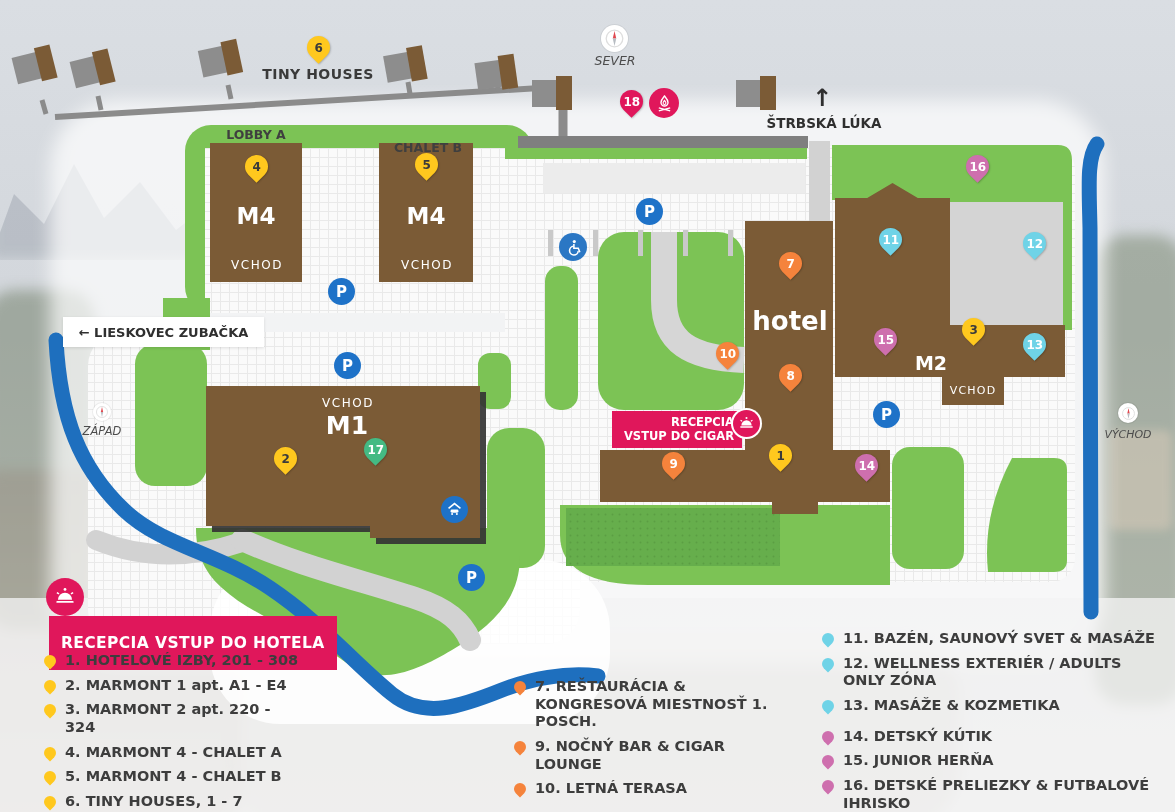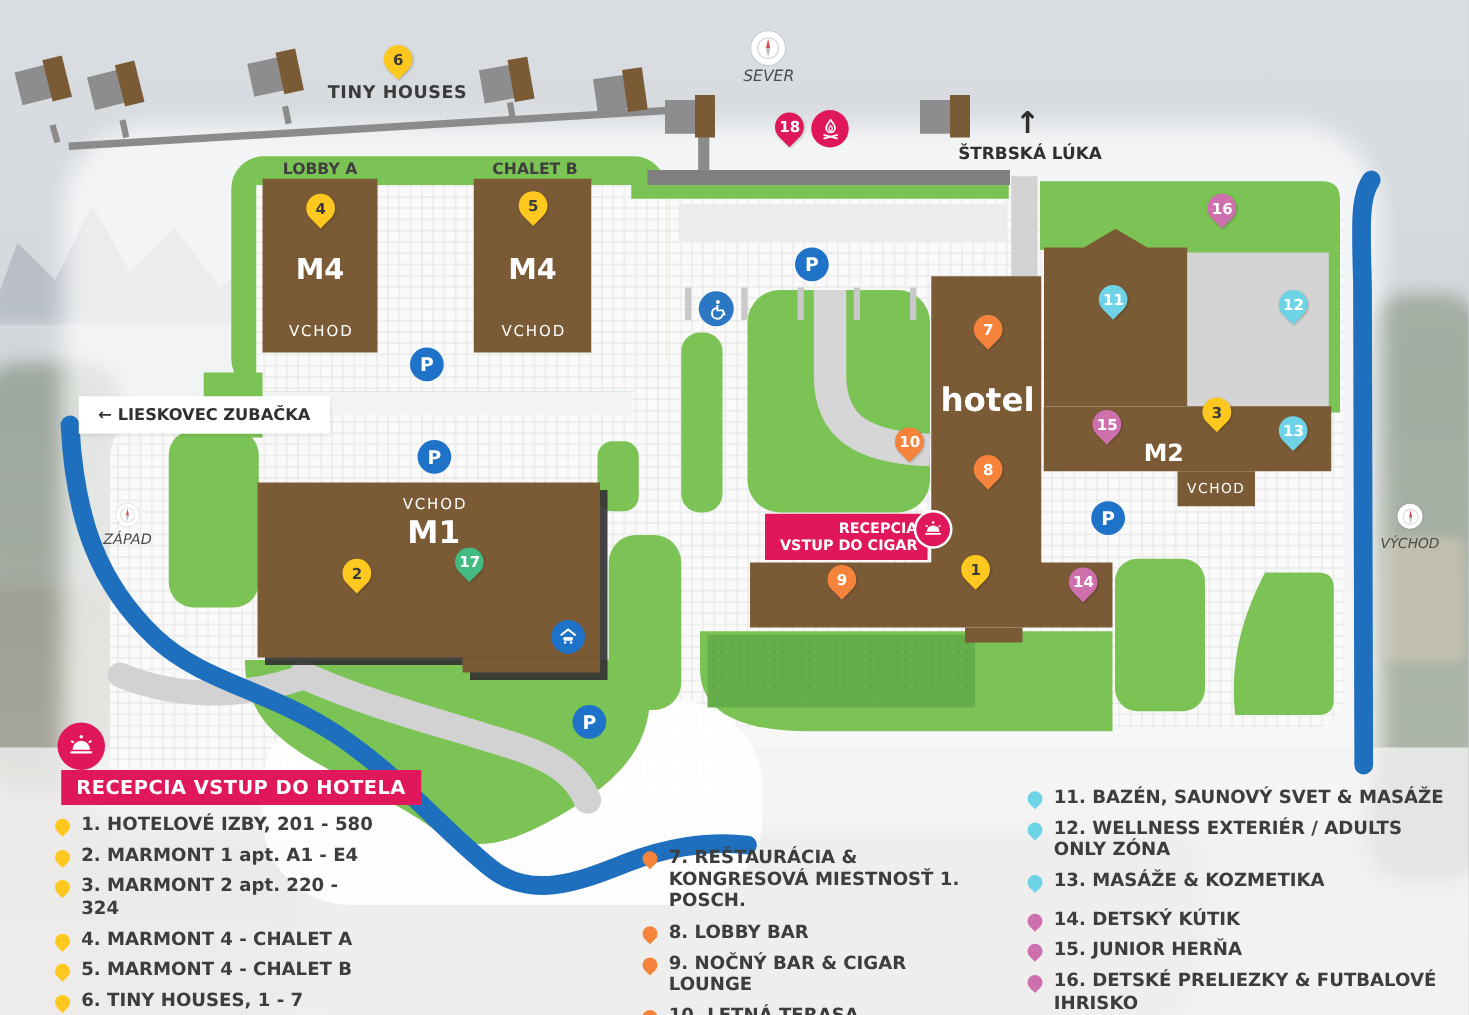--- a/index.html
+++ b/index.html
@@ -40,21 +40,21 @@
   .lbl{position:absolute;color:#3a3a3a;white-space:nowrap;}
   .ctr{transform:translateX(-50%);text-align:right;}
   .it{font-style:italic;color:#4c4c4c;}
   .white{color:#fff;}
   .band{position:absolute;background:#fff;display:flex;align-items:center;justify-content:center;
         font-size:13px;font-weight:600;color:#2f2f2f;box-shadow:0 1px 3px rgba(0,0,0,.12);margin-left:48px;}
   .recbox{position:absolute;background:#E0175B;color:#fff;font-weight:700;font-size:11.5px;
           text-align:right;padding:4px 8px;line-height:1.25;}
   
   .badge{position:absolute;background:#E0175B;color:#fff;font-weight:700;font-size:15.5px;
-         padding:5px 12px;letter-spacing:.4px;}
+         padding:18px 12px;letter-spacing:.4px;}
   .lcol{position:absolute;}
   .litem{display:flex;align-items:flex-start;margin-bottom:7px;font-size:14.5px;font-weight:600;color:#3d3d3d;}
   .litem.gap{margin-top:13px;}
   .lpin{flex:none;width:12px;height:12px;border-radius:50% 50% 50% 0;transform:rotate(-45deg);
         margin:3px 9px 0 0;}
   .ltext{line-height:1.22;}
 </style>
 </head>
 <body>
 
@@ -162,21 +162,21 @@
   <div class="bld shadow" style="left:206px;top:386px;width:274px;height:140px"></div>
   <div class="bld shadow" style="left:370px;top:526px;width:110px;height:12px"></div>
   <div class="bld" style="left:745px;top:221px;width:88px;height:232px"></div>
   <div class="bld gable" style="left:835px;top:183px;width:115px;height:142px"></div>
   <div class="bld" style="left:835px;top:325px;width:230px;height:52px"></div>
   <div class="bld" style="left:942px;top:377px;width:62px;height:28px"></div>
   <div class="bld" style="left:600px;top:450px;width:290px;height:52px"></div>
   <div class="bld" style="left:772px;top:502px;width:46px;height:12px"></div>
 
   <div class="lbl ctr" style="left:256px;top:127px;font-size:12.5px;font-weight:700;color:#3f3f3f">LOBBY A</div>
-  <div class="lbl ctr" style="left:428px;top:127px;font-size:12.5px;font-weight:700;color:#3f3f3f">CHALET B</div>
+  <div class="lbl ctr" style="left:428px;top:140px;font-size:12.5px;font-weight:700;color:#3f3f3f">CHALET B</div>
   <div class="lbl ctr white" style="left:256px;top:203px;font-size:23px;font-weight:800">M4</div>
   <div class="lbl ctr white" style="left:257px;top:258px;font-size:12px;letter-spacing:1.5px">VCHOD</div>
   <div class="lbl ctr white" style="left:426px;top:203px;font-size:23px;font-weight:800">M4</div>
   <div class="lbl ctr white" style="left:427px;top:258px;font-size:12px;letter-spacing:1.5px">VCHOD</div>
   <div class="lbl ctr white" style="left:348px;top:396px;font-size:12px;letter-spacing:1.5px">VCHOD</div>
   <div class="lbl ctr white" style="left:347px;top:411px;font-size:25px;font-weight:800">M1</div>
   <div class="lbl ctr white" style="left:790px;top:306px;font-size:26px;font-weight:800">hotel</div>
   <div class="lbl ctr white" style="left:931px;top:352px;font-size:19px;font-weight:800">M2</div>
   <div class="lbl ctr white" style="left:973px;top:384px;font-size:11px;letter-spacing:1.2px">VCHOD</div>
 
@@ -317,21 +317,21 @@
       <path d="M5.5 14.5 a6.5 6.5 0 0 1 13 0 Z" fill="#fff"></path>
       <rect x="4" y="15.6" width="16" height="1.8" rx=".9" fill="#fff"></rect>
       <path d="M4.5 8 l2 1.2 M19.5 8 l-2 1.2" stroke="#fff" stroke-width="1.4"></path>
     </svg>
   </div>
   <div class="badge" style="left:49px;top:616px">RECEPCIA VSTUP DO HOTELA</div>
 
   <div id="legend-col1" class="lcol" style="left:44px;top:652px;width:260px">
       <div class="litem">
         <span class="lpin" style="background: rgb(255, 200, 30);"></span>
-        <span class="ltext">1. HOTELOVÉ IZBY, 201 - 580</span>
+        <span class="ltext">1. HOTELOVÉ IZBY, 201 - 308</span>
       </div>
       <div class="litem">
         <span class="lpin" style="background: rgb(255, 200, 30);"></span>
         <span class="ltext">2. MARMONT 1 apt. A1 - E4</span>
       </div>
       <div class="litem">
         <span class="lpin" style="background: rgb(255, 200, 30);"></span>
         <span class="ltext">3. MARMONT 2 apt. 220 - 324</span>
       </div>
       <div class="litem">
@@ -344,24 +344,20 @@
       </div>
       <div class="litem">
         <span class="lpin" style="background: rgb(255, 200, 30);"></span>
         <span class="ltext">6. TINY HOUSES, 1 - 7</span>
       </div>
     </div>
   <div id="legend-col2" class="lcol" style="left:514px;top:678px;width:262px">
       <div class="litem">
         <span class="lpin" style="background: rgb(245, 131, 60);"></span>
         <span class="ltext">7. REŠTAURÁCIA &amp; KONGRESOVÁ MIESTNOSŤ 1. POSCH.</span>
-      </div>
-      <div class="litem">
-        <span class="lpin" style="background: rgb(245, 131, 60);"></span>
-        <span class="ltext">8. LOBBY BAR</span>
       </div>
       <div class="litem">
         <span class="lpin" style="background: rgb(245, 131, 60);"></span>
         <span class="ltext">9. NOČNÝ BAR &amp; CIGAR LOUNGE</span>
       </div>
       <div class="litem">
         <span class="lpin" style="background: rgb(245, 131, 60);"></span>
         <span class="ltext">10. LETNÁ TERASA</span>
       </div>
     </div>

